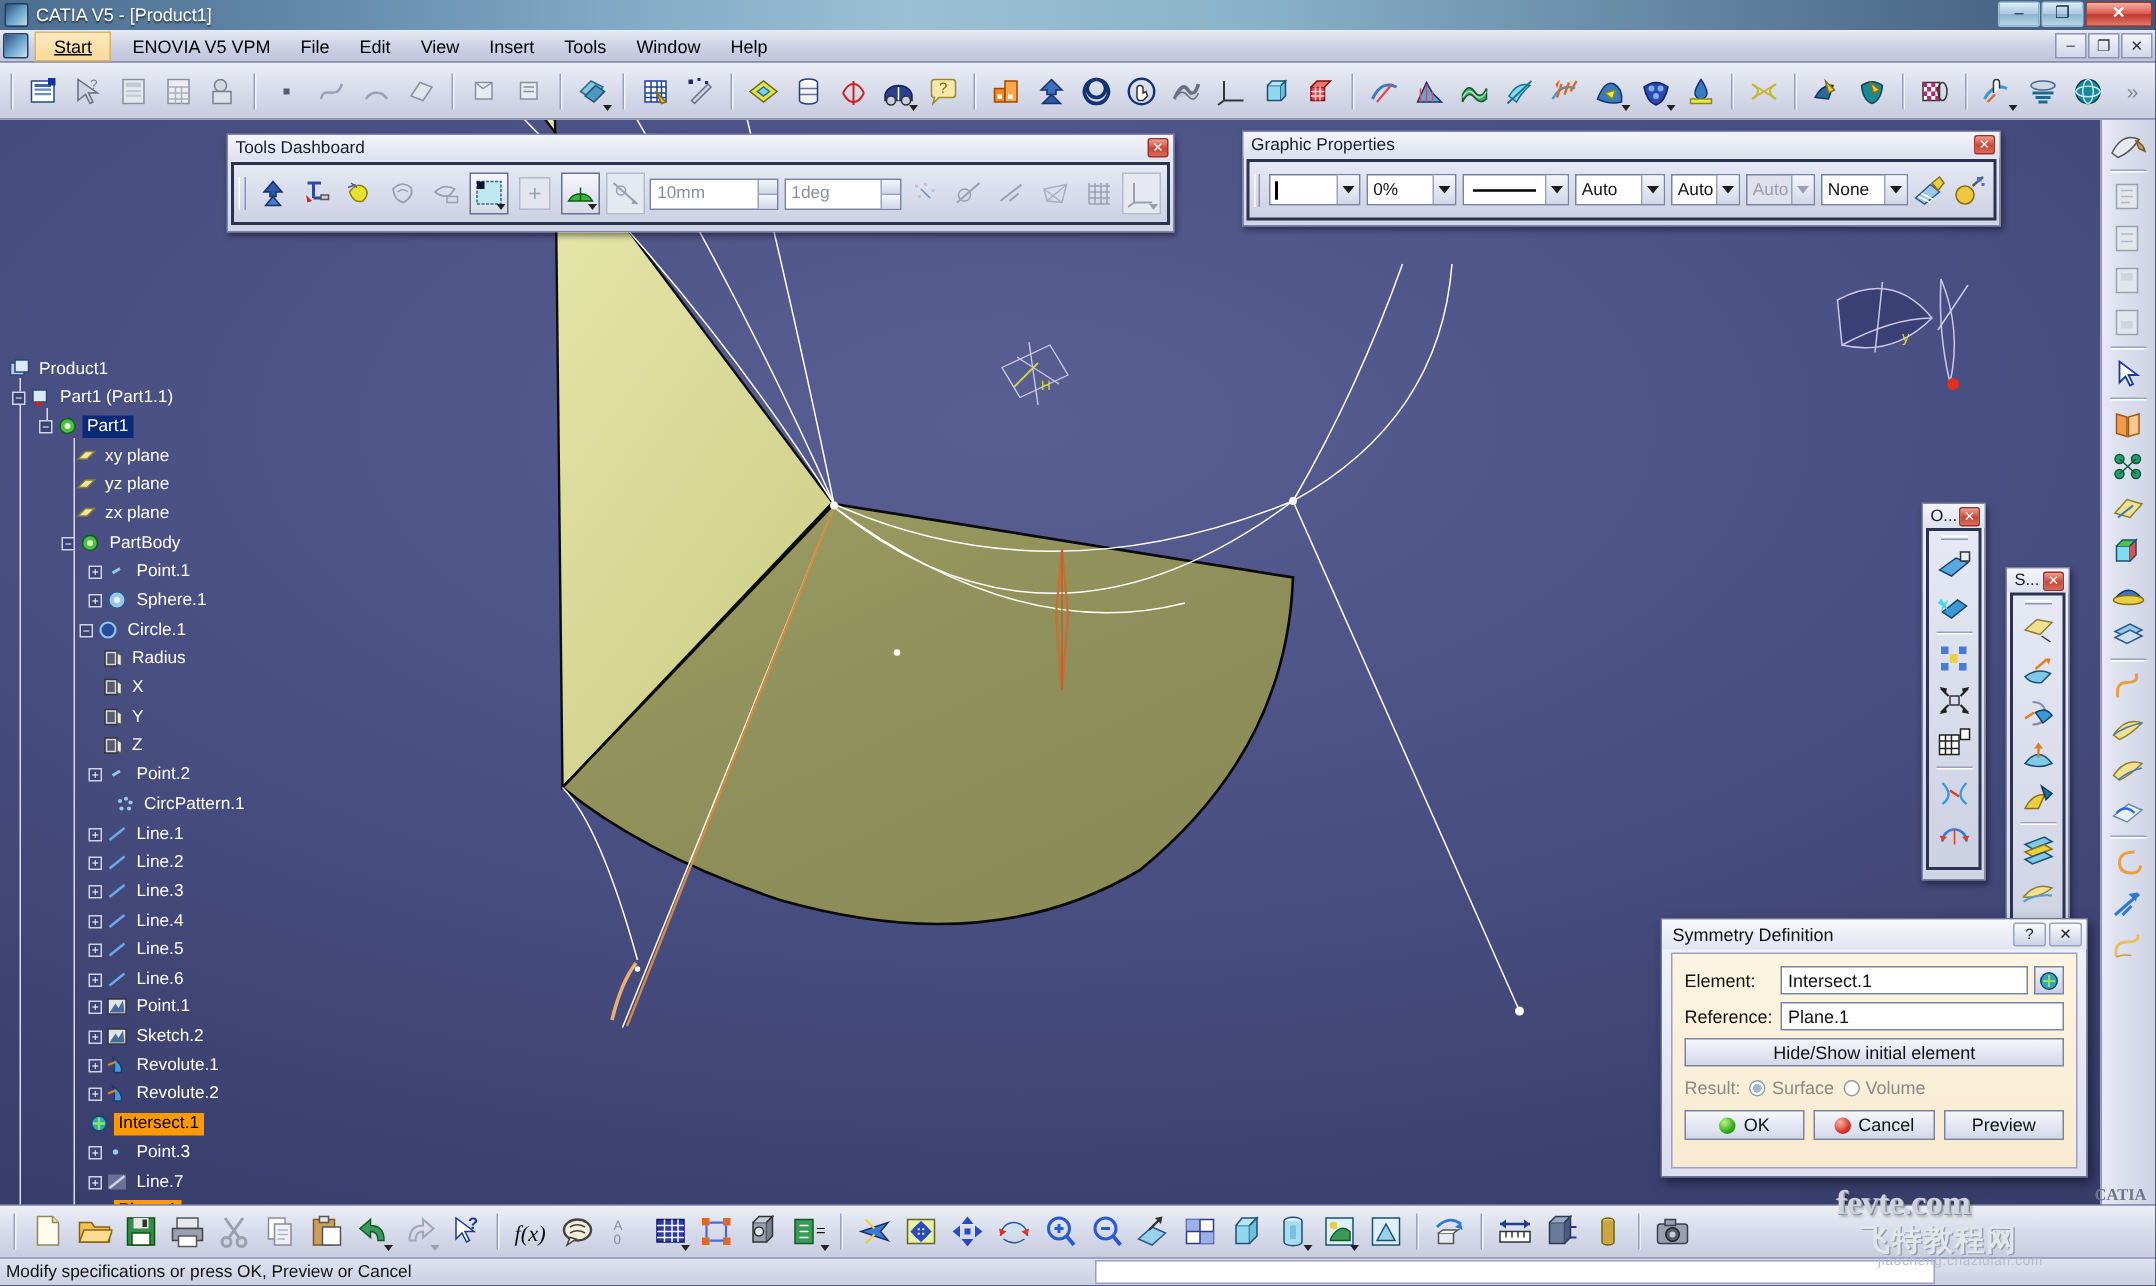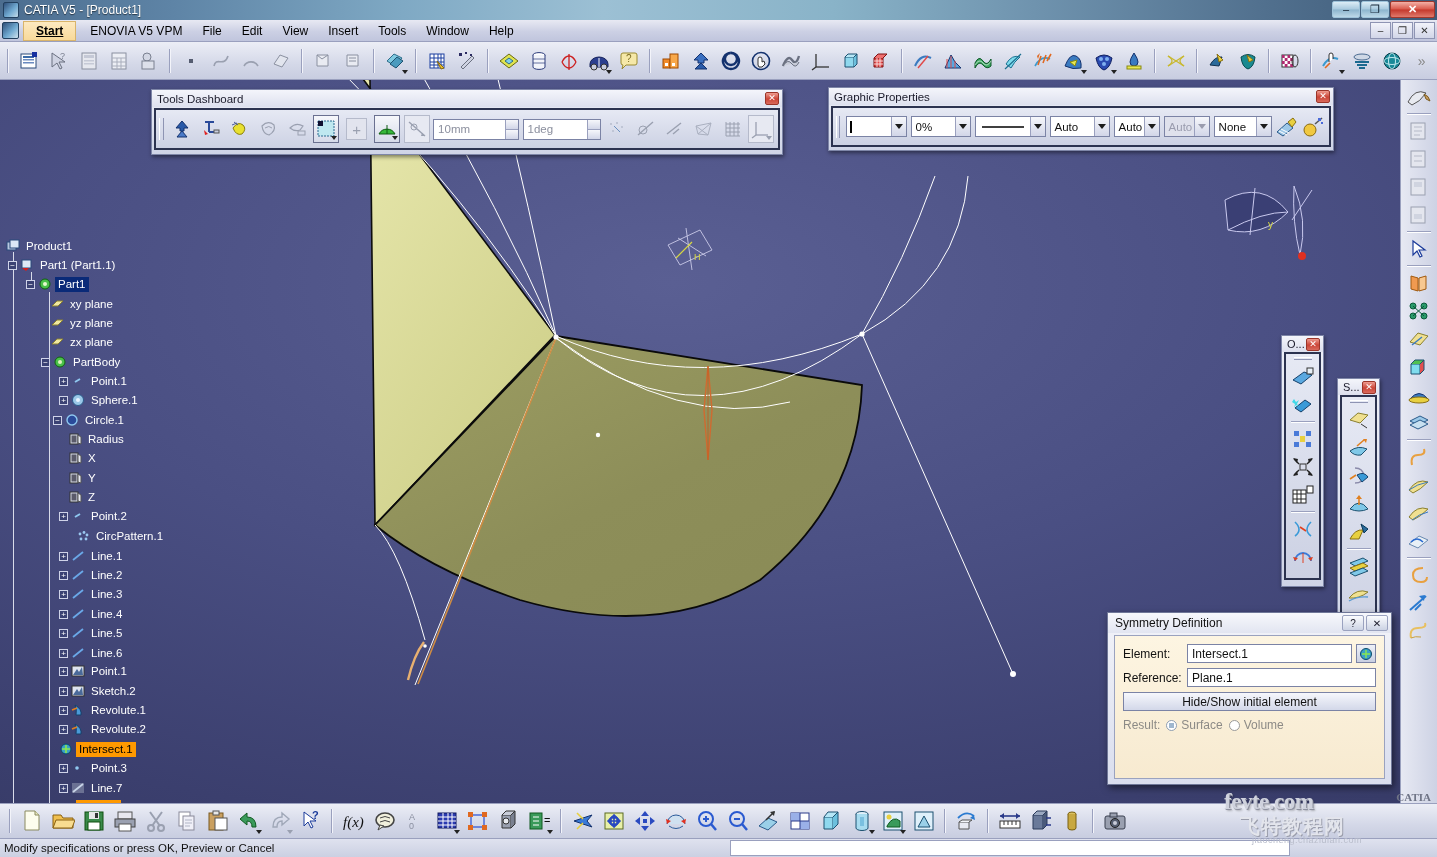--- a/index.html
+++ b/index.html
@@ -48,21 +48,21 @@
   .menubar .mb-icon{
     width:17px;height:17px;margin-left:2px;margin-right:4px;
     background:linear-gradient(135deg,#2f4f7a,#6fa8d0 55%,#cfe2ee);
     border:1px solid #22405f;border-radius:2px;
   }
   .menu-item{
     padding:20px 10px; color:#000; font-size:12px; white-space:nowrap; cursor:default;
   }
   .menu-item.start{
     background:linear-gradient(to bottom,#fde9c0,#f8d99a);
-    border:1px solid #d9b46a; padding:2px 12px; margin-right:4px;font-weight:bold;
+    border:1px solid #d9b46a; padding:2px 12px; margin-right:4px;
   }
   .menu-item u{ text-decoration:underline; }
   .mb-right{ position:absolute; right:2px; top:2px; display:flex; gap:1px; }
   .mb-right .mb-b{
     width:21px;height:17px;border:1px solid #8e94b3;
     background:linear-gradient(to bottom,#f2f3fa,#d2d6e8);
     display:flex;align-items:center;justify-content:center;font-size:10px;color:#333;
   }
 
   
@@ -1362,20 +1362,31 @@
           <span class="dfield">Plane.1</span>
         </div>
         <div class="dwide">Hide/Show initial element</div>
         <div class="dres">
           <span>Result:</span>
           <span class="radio on"></span>
           <span>Surface</span>
           <span class="radio"></span>
           <span>Volume</span>
         </div>
+        <div class="dfoot">
+          <div class="dbtn">
+            <span class="ledg"></span>
+            <span>OK</span>
+          </div>
+          <div class="dbtn">
+            <span class="ledr"></span>
+            <span>Cancel</span>
+          </div>
+          <div class="dbtn">Preview</div>
+        </div>
       </div>
     </div>
   </div>
 
   <div class="vbar">
     <div class="vtool">
         <svg width="26" height="22">
           <path d="M2 16 Q9 2 20 7 Q14 16 6 19 Z" fill="#e8eaf0" stroke="#555"></path>
           <path d="M18 8 Q23 10 24 15 L20 13 Z" fill="#caa060" stroke="#7a5a20"></path>
         </svg>

